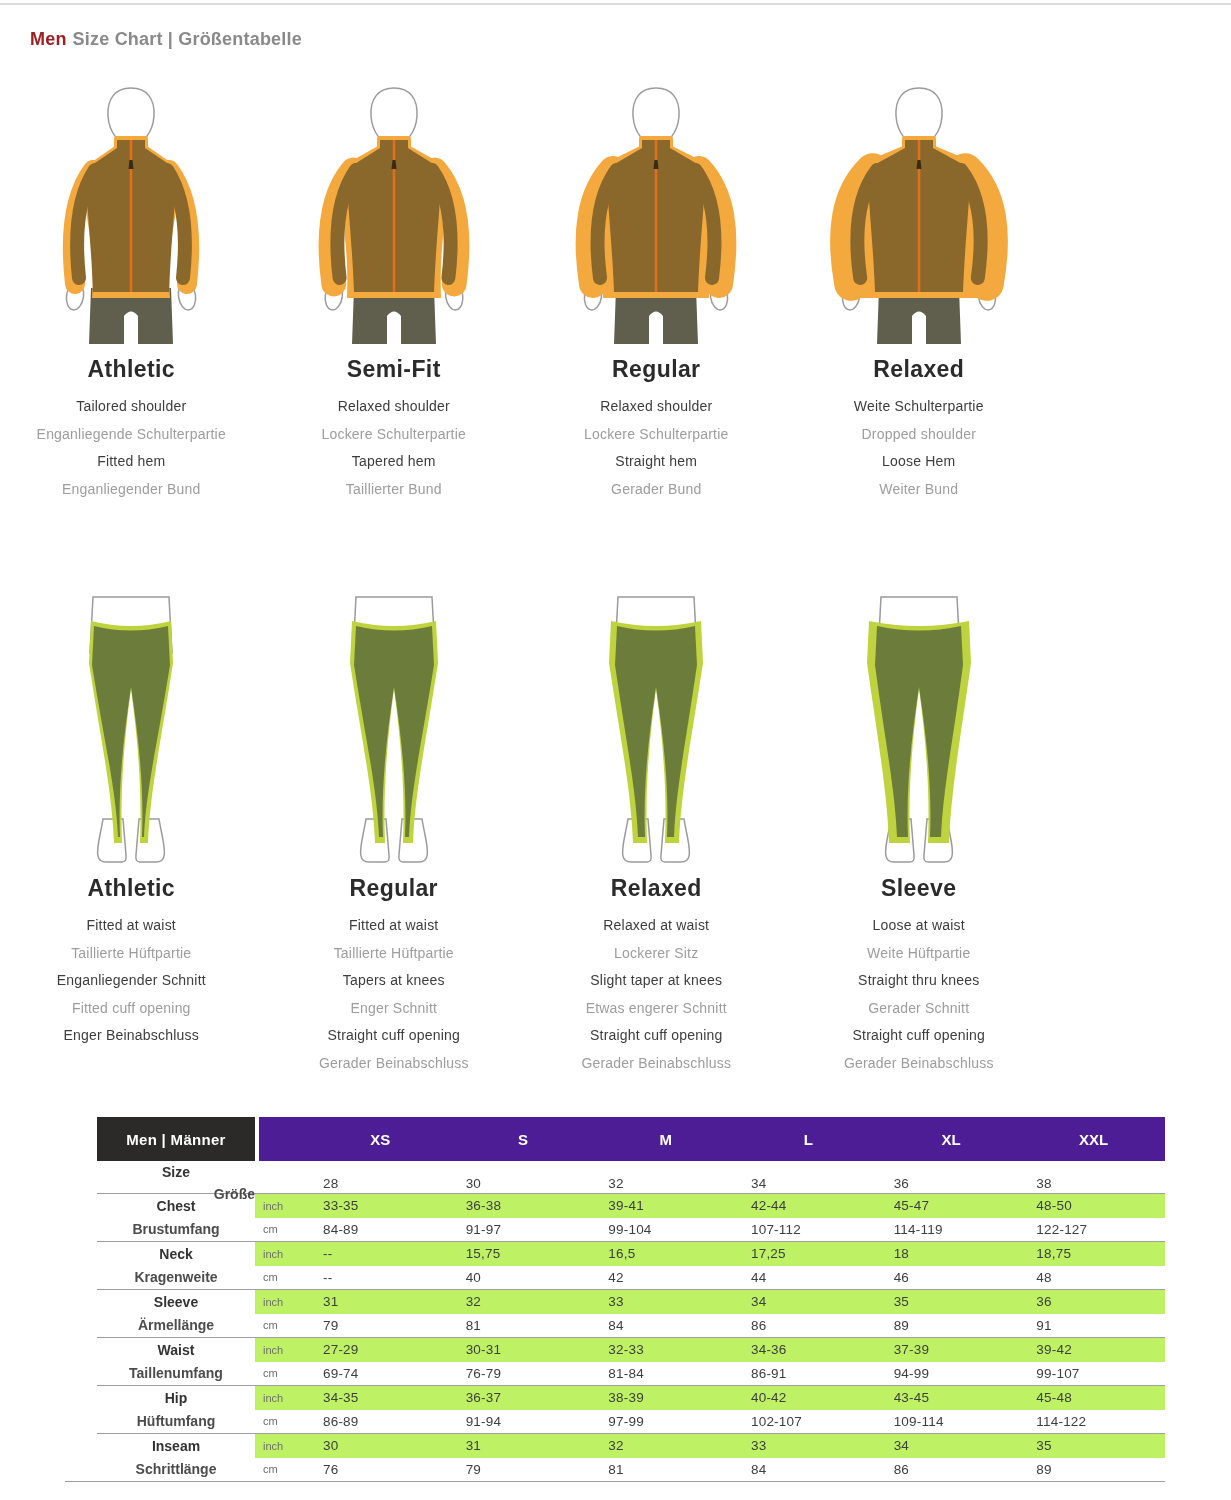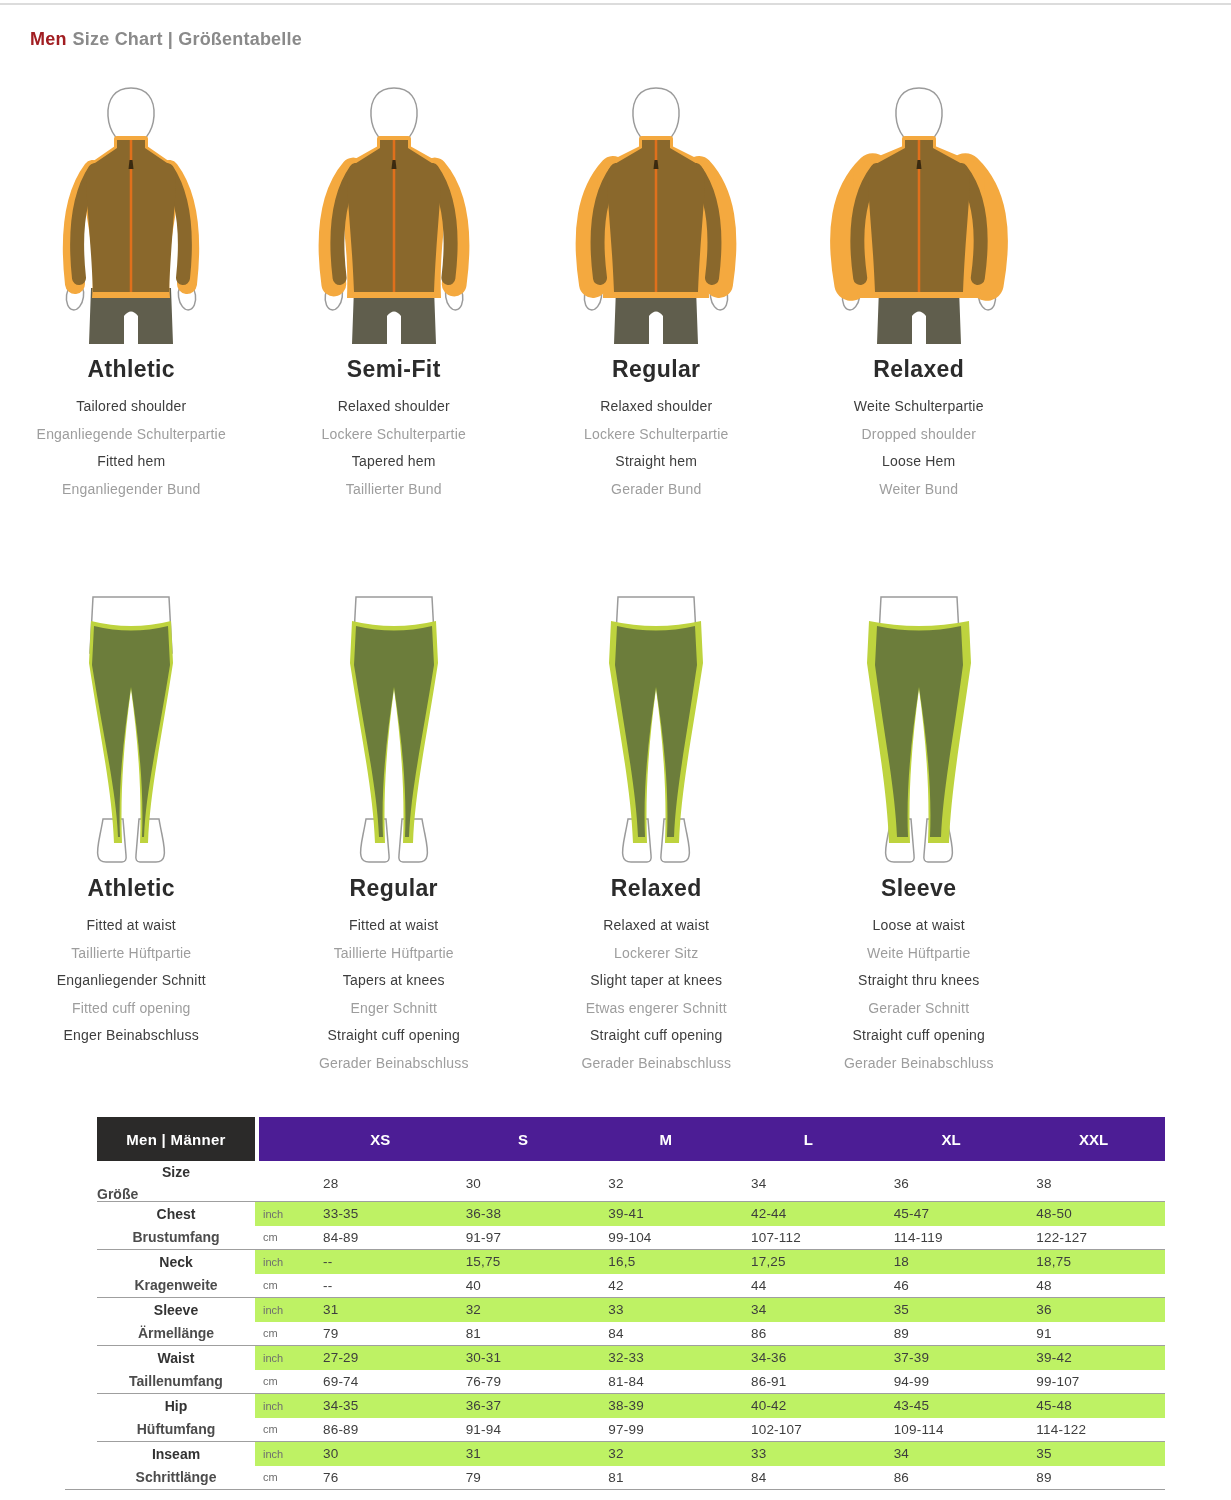--- a/index.html
+++ b/index.html
@@ -22,24 +22,24 @@
   .fit-line:nth-child(odd) { color:#3d3d3d; }
   .fit-line:nth-child(even) { color:#9d9d9d; }
 
   .size-table { width:1100px; margin:40px 0 0 65px; border-bottom:1px solid #9f9f9f; }
   .trow, .tgroup { display:grid; grid-template-columns:158px 4px 50px repeat(6,1fr);margin-left:32px; }
   .thead { height:44px; }
   .corner { background:#2b2a29; color:#fff; font-weight:bold; font-size:15px;
             display:flex; align-items:center; justify-content:center; letter-spacing:.3px; }
   .hband { background:#4c1d95; }
   .hcol { color:#fff; font-weight:bold; font-size:15px; display:flex; align-items:center; justify-content:center; }
-  .tsize { height:40px; }
+  .tsize { height:32px; }
   .lab { display:flex; flex-direction:column; justify-content:center; }
   .lab-en { font-weight:bold; font-size:14px; color:#333; text-align:center; line-height:22px; }
-  .lab-de { font-weight:bold; font-size:14px; color:#4c4c4c; text-align:left; line-height:22px; }
+  .lab-de { font-weight:bold; font-size:14px; color:#4c4c4c; text-align:right; line-height:22px; }
   .tgroup { grid-template-rows:23.5px 23.5px; border-top:1px solid #9f9f9f; }
   .tgroup .lab-en, .tgroup .lab-de { display:flex; align-items:center; justify-content:center; line-height:normal; }
   .band { background:#bef264; }
   .val { font-size:13.5px; color:#3e3e3e; display:flex; align-items:center; padding-left:14px; letter-spacing:.2px; }
   .unit { font-size:11px; color:#6e6e6e; display:flex; align-items:center; padding-left:4px; }
 </style>
 </head>
 <body>
 
 <div class="page">

